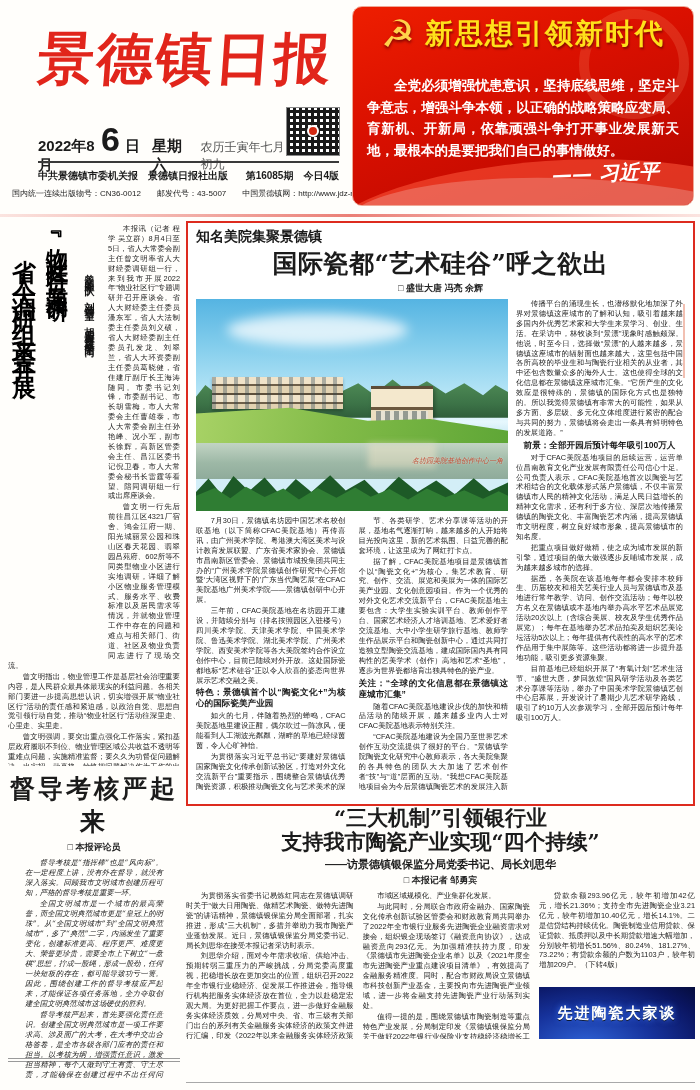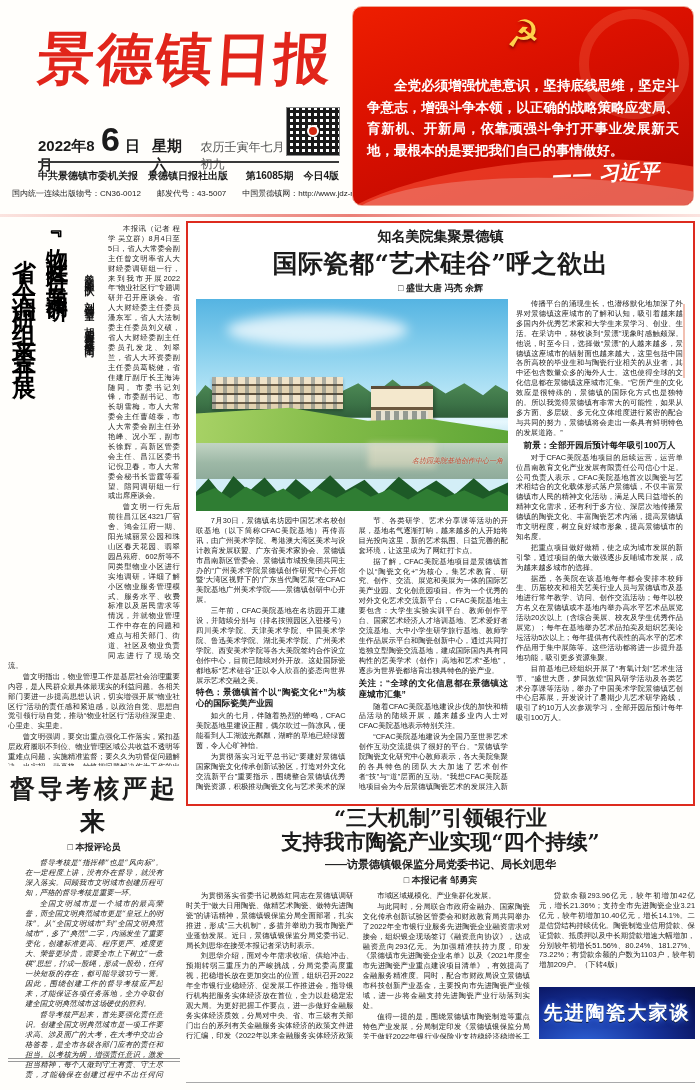--- a/index.html
+++ b/index.html
@@ -48,21 +48,21 @@
   .vh-side { writing-mode:vertical-rl; font-size:10px; font-weight:bold; letter-spacing:3px; padding-top:42px; width:24px; color:#111; }
 
   
   .commentary { position:absolute; left:8px; top:770px; width:172px; height:292px; border-bottom:4px double #9a9a9a; }
   .commentary h2 { font-family:"DejaVu Serif",serif; font-weight:900; font-size:25px; letter-spacing:3px; text-align:center; margin:2px 0 3px; }
   .commentary-body { font-family:"DejaVu Serif",serif; font-style:italic; font-size:7.4px; line-height:10px; text-align:justify; height:220px; overflow:hidden; }
   .commentary-body p { text-indent:2em; margin:0 17px 1px; }
 
   
   .main-box { position:absolute; left:186px; top:221px; width:509px; height:585px; border:2px solid #dd2b1e; background:#fff; padding:5px 8px; overflow:hidden; }
-  .kicker { text-align:center; font-family:"DejaVu Serif",serif; font-weight:bold; font-size:14px; }
+  .kicker { font-family:"DejaVu Serif",serif; font-weight:bold; font-size:14px; }
   .main-box h1 { text-align:center; font-family:"DejaVu Serif",serif; font-weight:900; font-size:25px; letter-spacing:.5px; margin:1px 0 2px; }
   .main-cols { display:flex; gap:8px; height:497px; }
   .main-left { width:312px; flex:none; }
   .main-right { flex:1; display:flex; }
   .under-cols { display:flex; gap:13px; height:276px; overflow:hidden; }
   .under-cols .col { flex:1; overflow:hidden; }
   .col3-text { flex:1; overflow:hidden; }
 
   
   .photo { position:relative; width:312px; height:212px; overflow:hidden; margin-bottom:5px; background:#9cd4ee; }
@@ -88,21 +88,21 @@
 
   
   .bank { position:absolute; left:186px; top:806px; width:509px; height:244px; overflow:hidden; }
   .bank-t1,.bank-t2 { text-align:center; font-family:"DejaVu Serif",serif; font-weight:900; font-size:21px; line-height:24px; }
   .bank-sub { text-align:center; font-size:11px; font-weight:bold; margin:3px 0 1px; }
   .bank-cols { display:flex; gap:9px; margin-top:3px; height:148px; overflow:hidden; }
   .bcol { flex:1.08; overflow:hidden; }
   .bcol3 { width:156px; flex:none; display:flex; flex-direction:column; }
   .bcol3-text { flex:1; overflow:hidden; }
   .blue-banner { height:52px; margin-top:4px; background:radial-gradient(ellipse at 30% 115%,#2f64d8 0%,#16329b 45%,#0a1560 80%,#060d3d 100%); display:flex; align-items:center; justify-content:center; }
-  .blue-banner span { color:#fff; font-family:"DejaVu Serif",serif; font-weight:900; font-size:19px; letter-spacing:2px; text-shadow:0 0 6px #3f7bff,0 1px 0 #000; }
+  .blue-banner span { color:#fff; font-family:"DejaVu Serif",serif; font-weight:900; font-size:15px; letter-spacing:2px; text-shadow:0 0 6px #3f7bff,0 1px 0 #000; }
 
   
   .footer { position:absolute; left:186px; top:1082px; width:509px; border-top:1px solid #a8a8a8; padding-top:8px; text-align:center; font-size:9.5px; font-weight:bold; color:#111; }
 </style>
 </head>
 <body>
 
 <div class="page">
 
   <div class="masthead-title">景德镇日报</div>
@@ -120,20 +120,21 @@
   <div class="pub-row1">
     <span>中共景德镇市委机关报　景德镇日报社出版</span>
     <span>第16085期　今日4版</span>
   </div>
   <div class="pub-row2">国内统一连续出版物号：CN36-0012　　邮发代号：43-5007　　中国景德镇网：http://www.jdz-news.com.cn</div>
 
   <div class="banner">
     <div class="swirl"></div>
     <div class="banner-head">
       <span class="emblem">☭</span>
+      <span class="banner-title">新思想引领新时代</span>
     </div>
     <p class="banner-body">全党必须增强忧患意识，坚持底线思维，坚定斗争意志，增强斗争本领，以正确的战略策略应变局、育新机、开新局，依靠顽强斗争打开事业发展新天地，最根本的是要把我们自己的事情做好。</p>
     <div class="banner-sign">—— 习近平</div>
     <div class="wave1"></div>
     <div class="wave2"></div>
   </div>
   <div class="red-rule"></div>
 
   <section class="left-article">
     <div class="vh-wrap">

